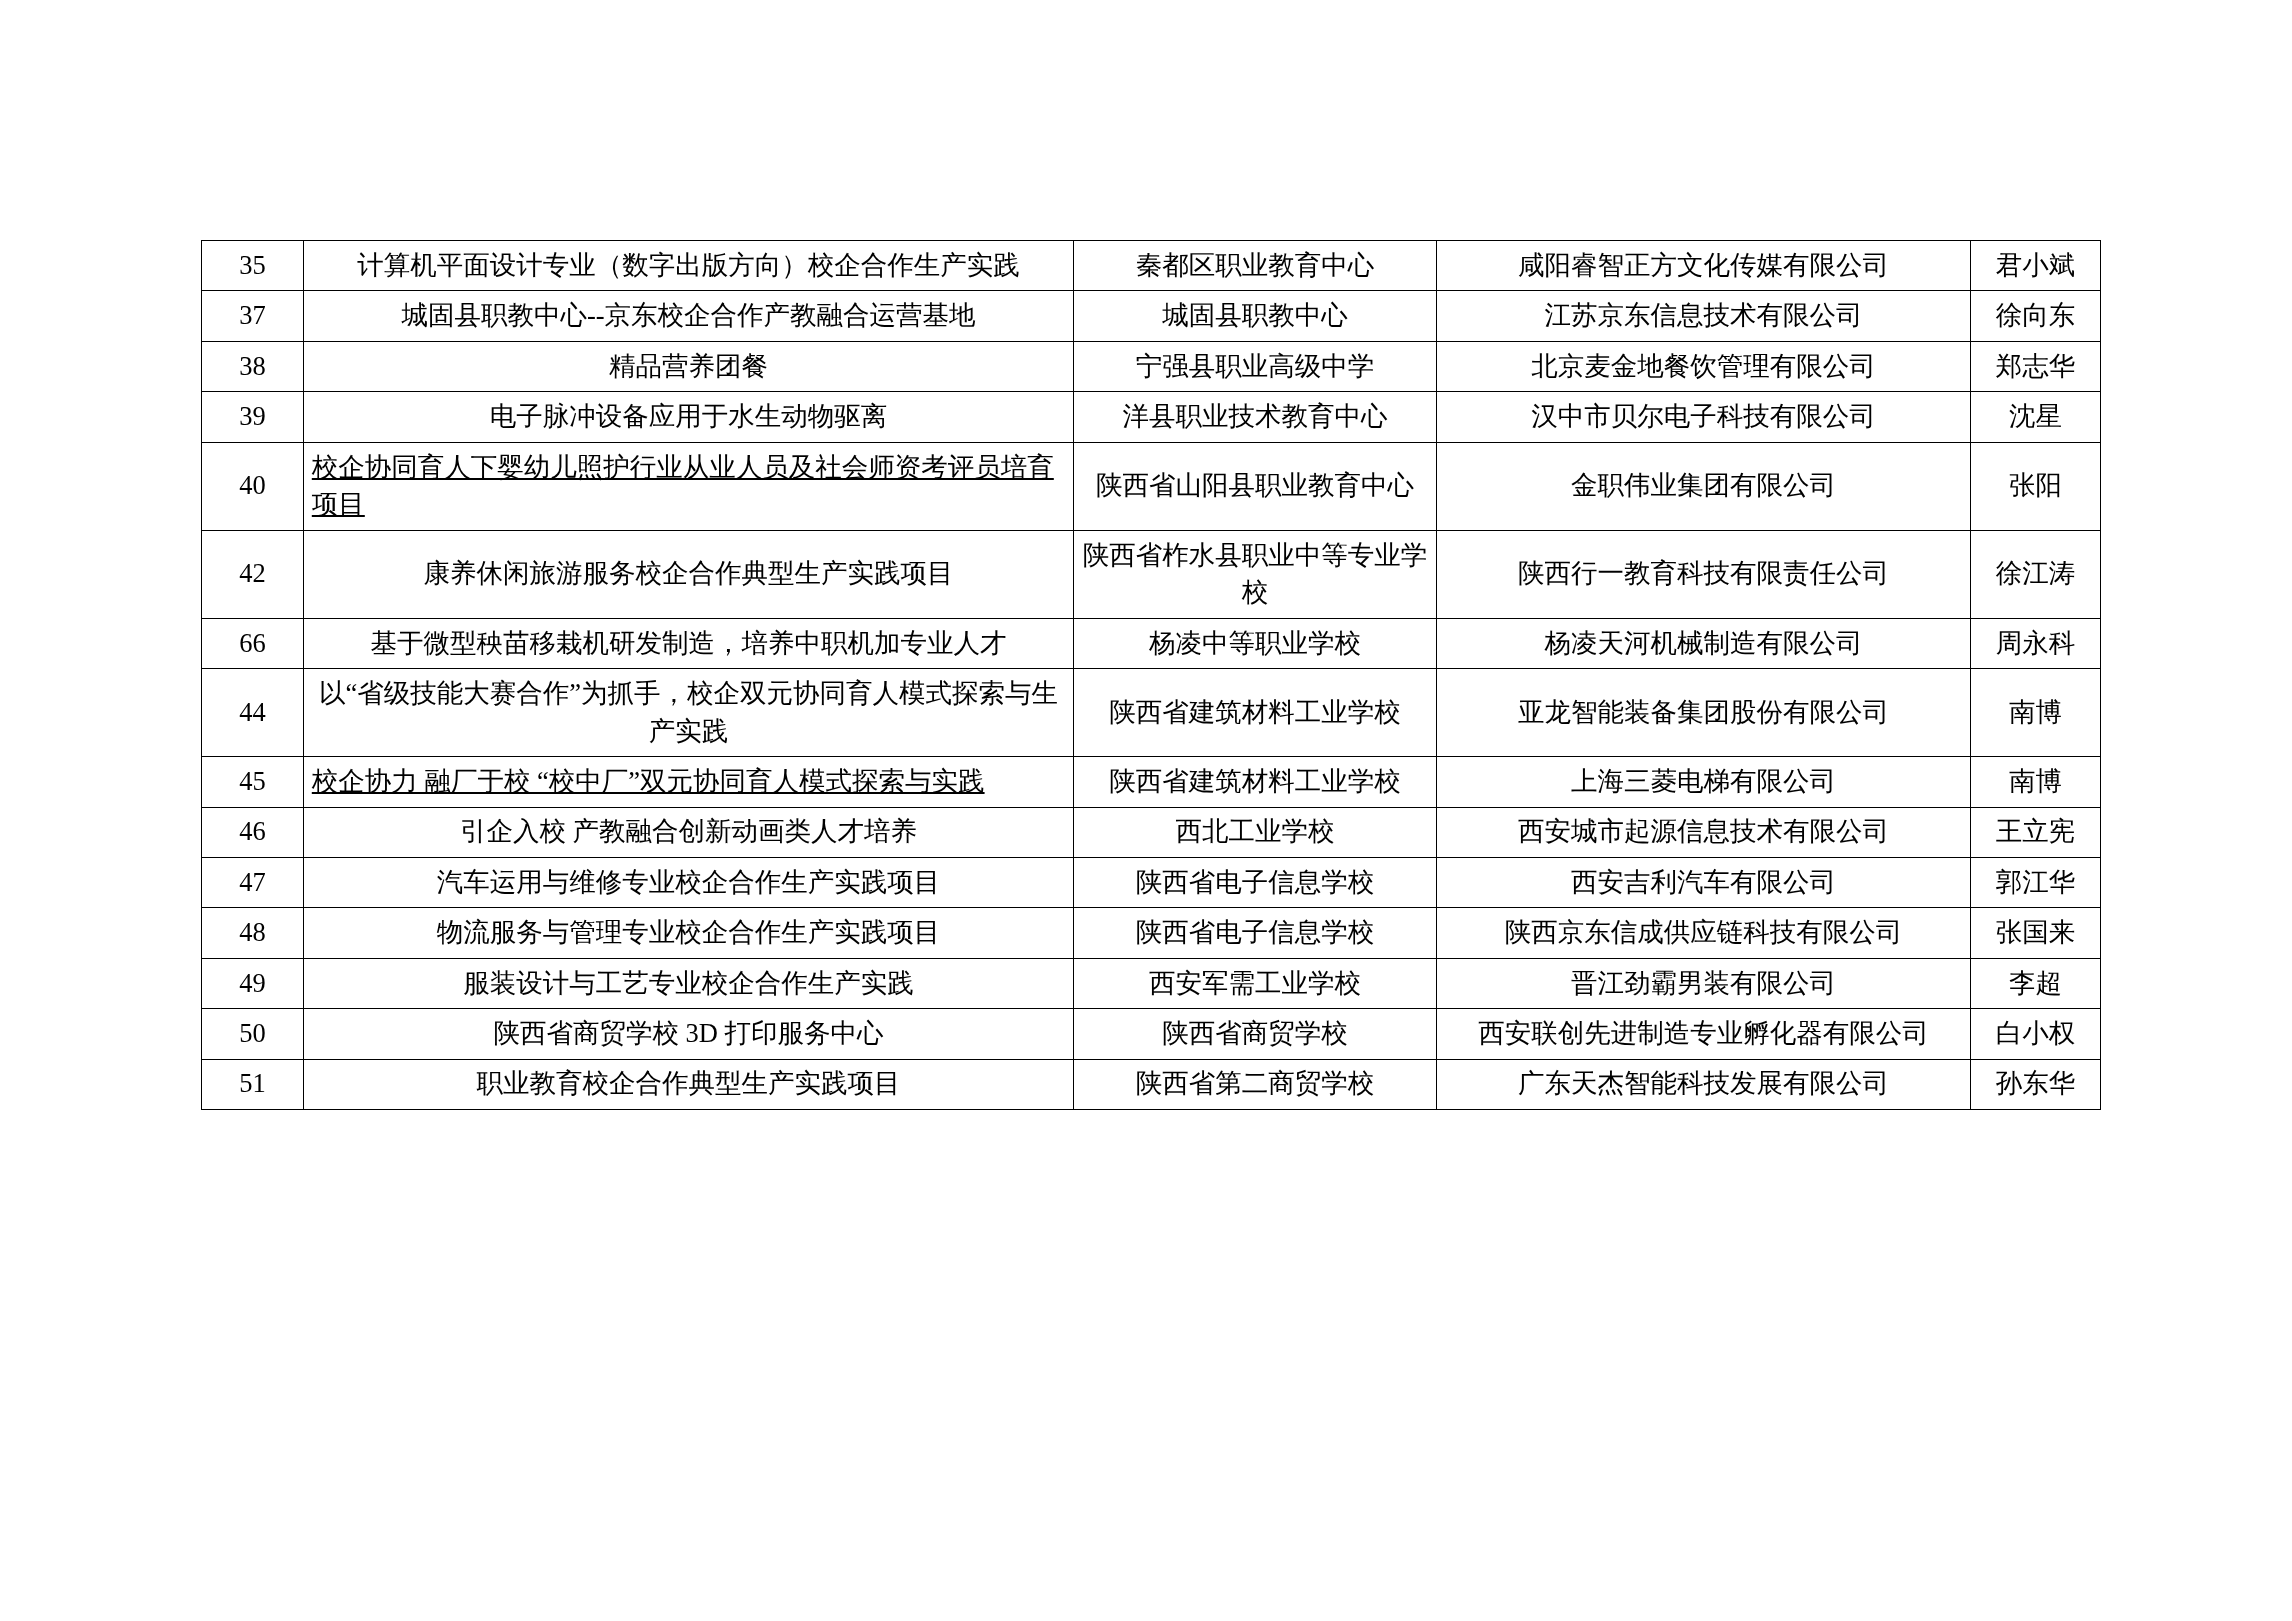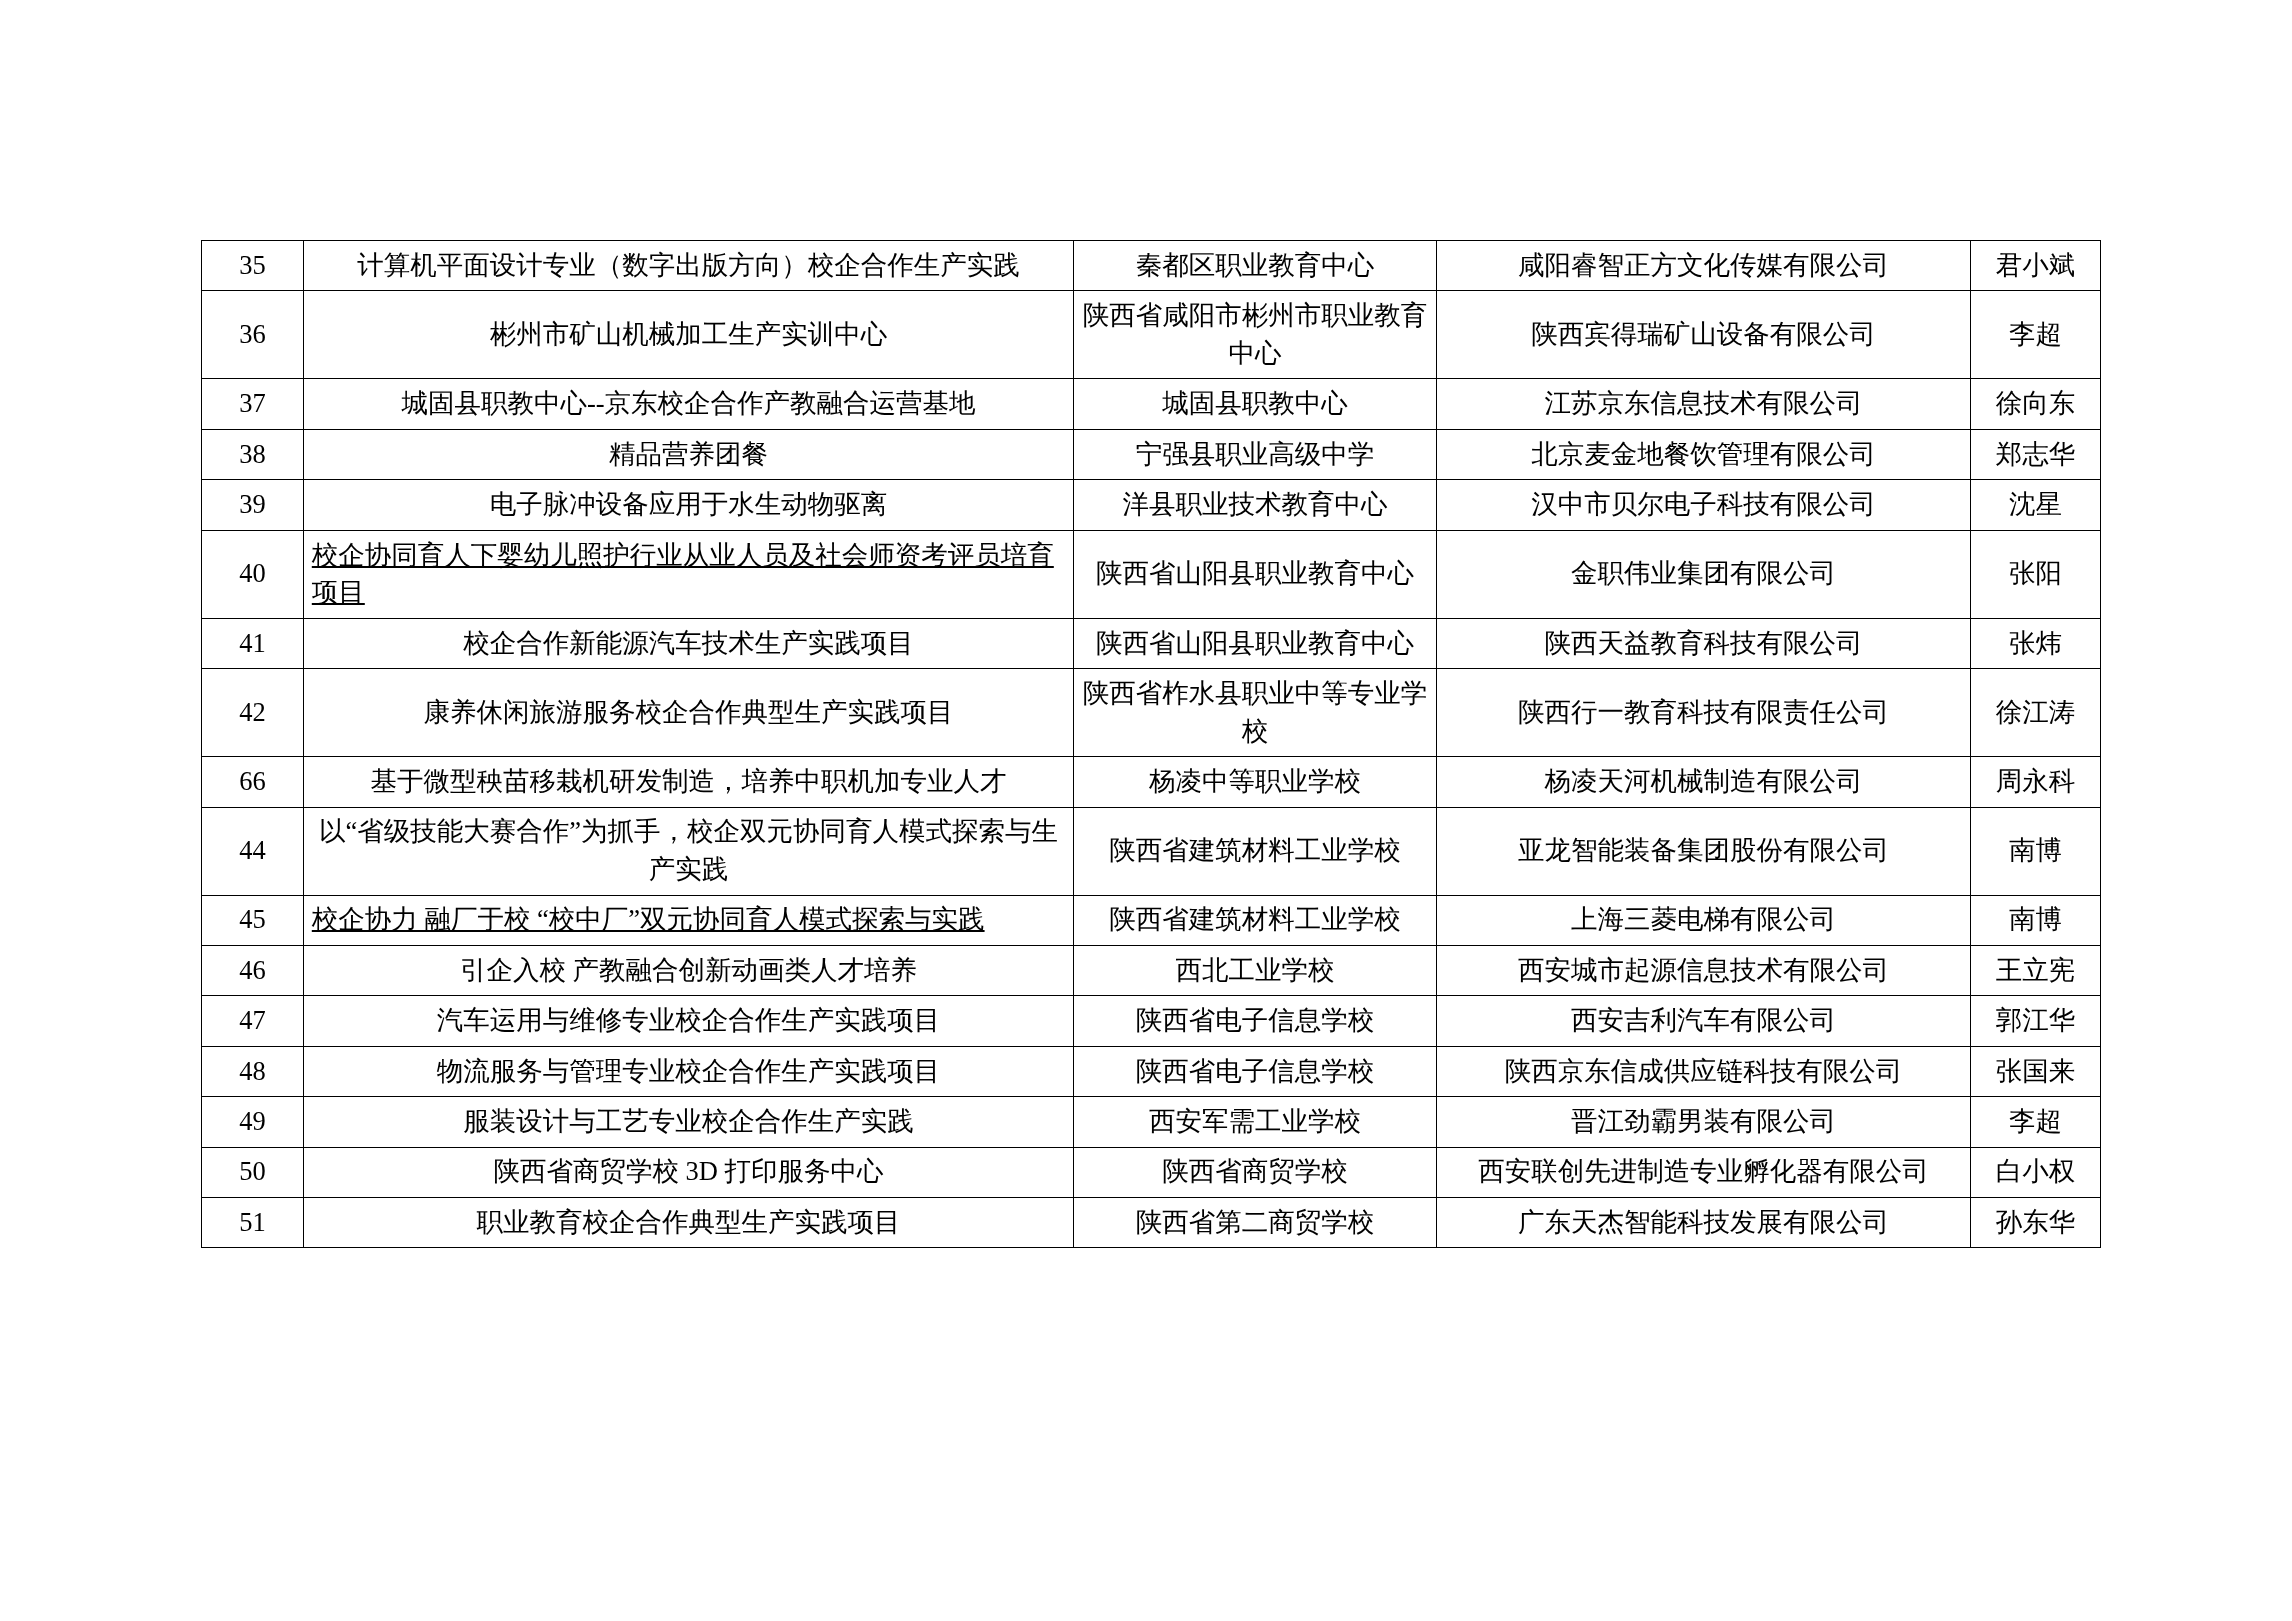--- a/index.html
+++ b/index.html
@@ -70,27 +70,20 @@
       </colgroup>
       <tbody id="table-body">
           <tr>
             <td class="idx">35</td>
             <td class="project">计算机平面设计专业（数字出版方向）校企合作生产实践</td>
             <td class="school">秦都区职业教育中心</td>
             <td class="company">咸阳睿智正方文化传媒有限公司</td>
             <td class="person">君小斌</td>
           </tr>
           <tr>
-            <td class="idx">36</td>
-            <td class="project">彬州市矿山机械加工生产实训中心</td>
-            <td class="school">陕西省咸阳市彬州市职业教育中心</td>
-            <td class="company">陕西宾得瑞矿山设备有限公司</td>
-            <td class="person">李超</td>
-          </tr>
-          <tr>
             <td class="idx">37</td>
             <td class="project">城固县职教中心--京东校企合作产教融合运营基地</td>
             <td class="school">城固县职教中心</td>
             <td class="company">江苏京东信息技术有限公司</td>
             <td class="person">徐向东</td>
           </tr>
           <tr>
             <td class="idx">38</td>
             <td class="project">精品营养团餐</td>
             <td class="school">宁强县职业高级中学</td>
@@ -103,27 +96,20 @@
             <td class="school">洋县职业技术教育中心</td>
             <td class="company">汉中市贝尔电子科技有限公司</td>
             <td class="person">沈星</td>
           </tr>
           <tr>
             <td class="idx">40</td>
             <td class="project lefty">校企协同育人下婴幼儿照护行业从业人员及社会师资考评员培育项目</td>
             <td class="school">陕西省山阳县职业教育中心</td>
             <td class="company">金职伟业集团有限公司</td>
             <td class="person">张阳</td>
-          </tr>
-          <tr>
-            <td class="idx">41</td>
-            <td class="project">校企合作新能源汽车技术生产实践项目</td>
-            <td class="school">陕西省山阳县职业教育中心</td>
-            <td class="company">陕西天益教育科技有限公司</td>
-            <td class="person">张炜</td>
           </tr>
           <tr>
             <td class="idx">42</td>
             <td class="project">康养休闲旅游服务校企合作典型生产实践项目</td>
             <td class="school">陕西省柞水县职业中等专业学校</td>
             <td class="company">陕西行一教育科技有限责任公司</td>
             <td class="person">徐江涛</td>
           </tr>
           <tr>
             <td class="idx">66</td>

